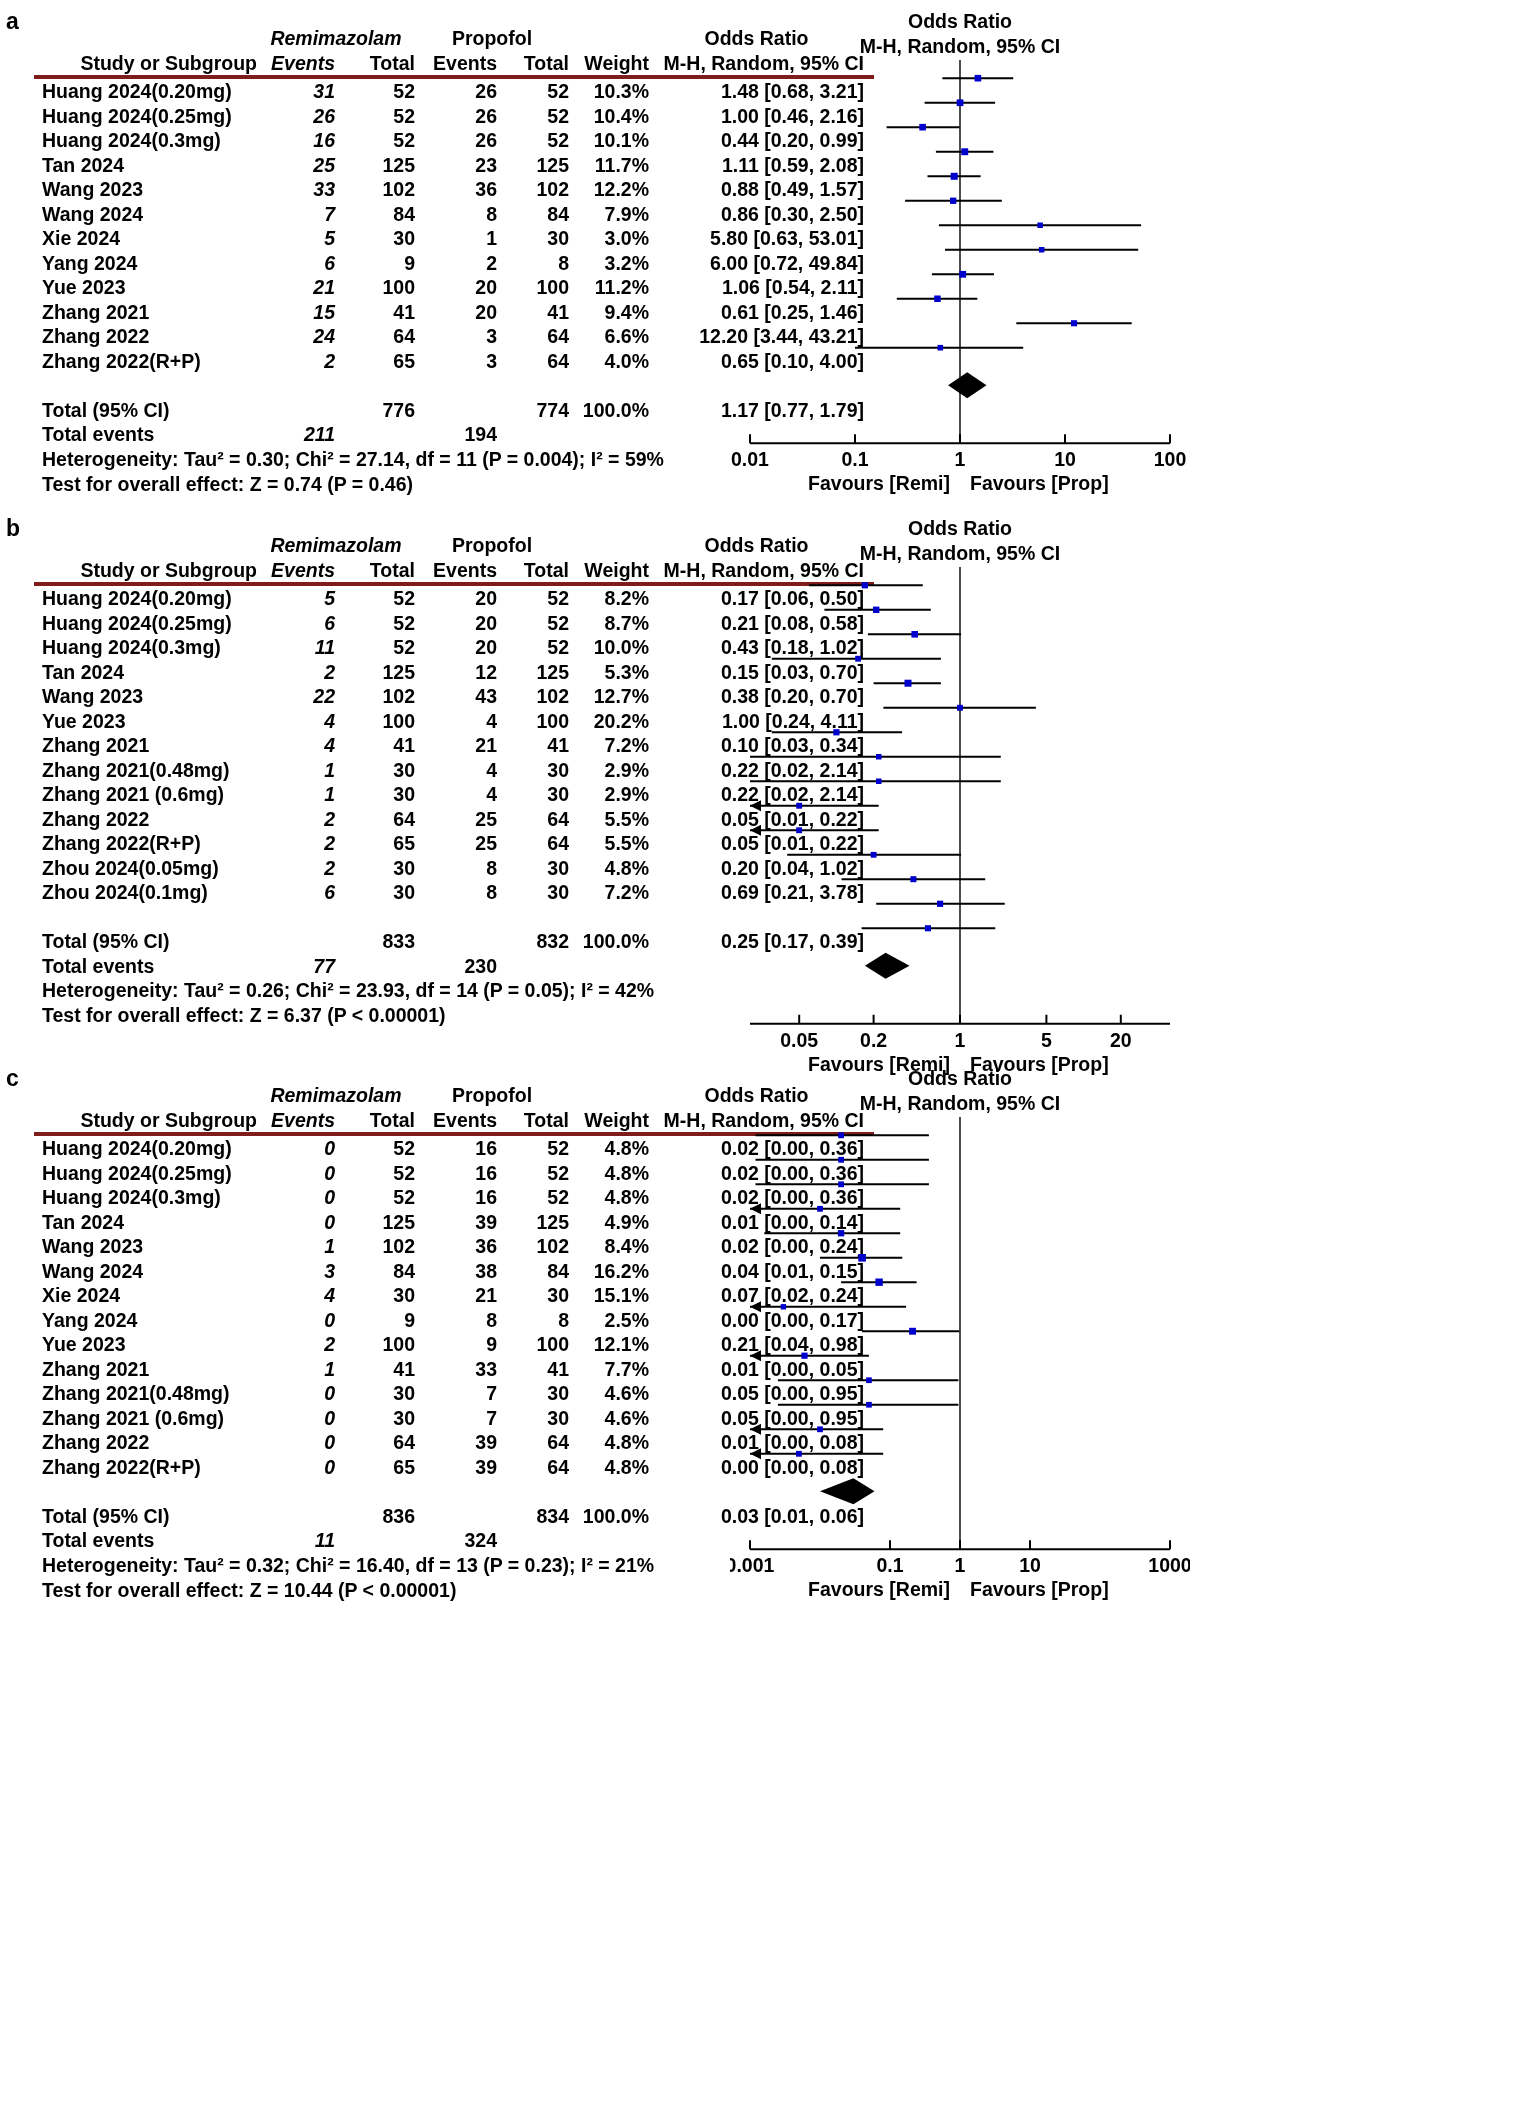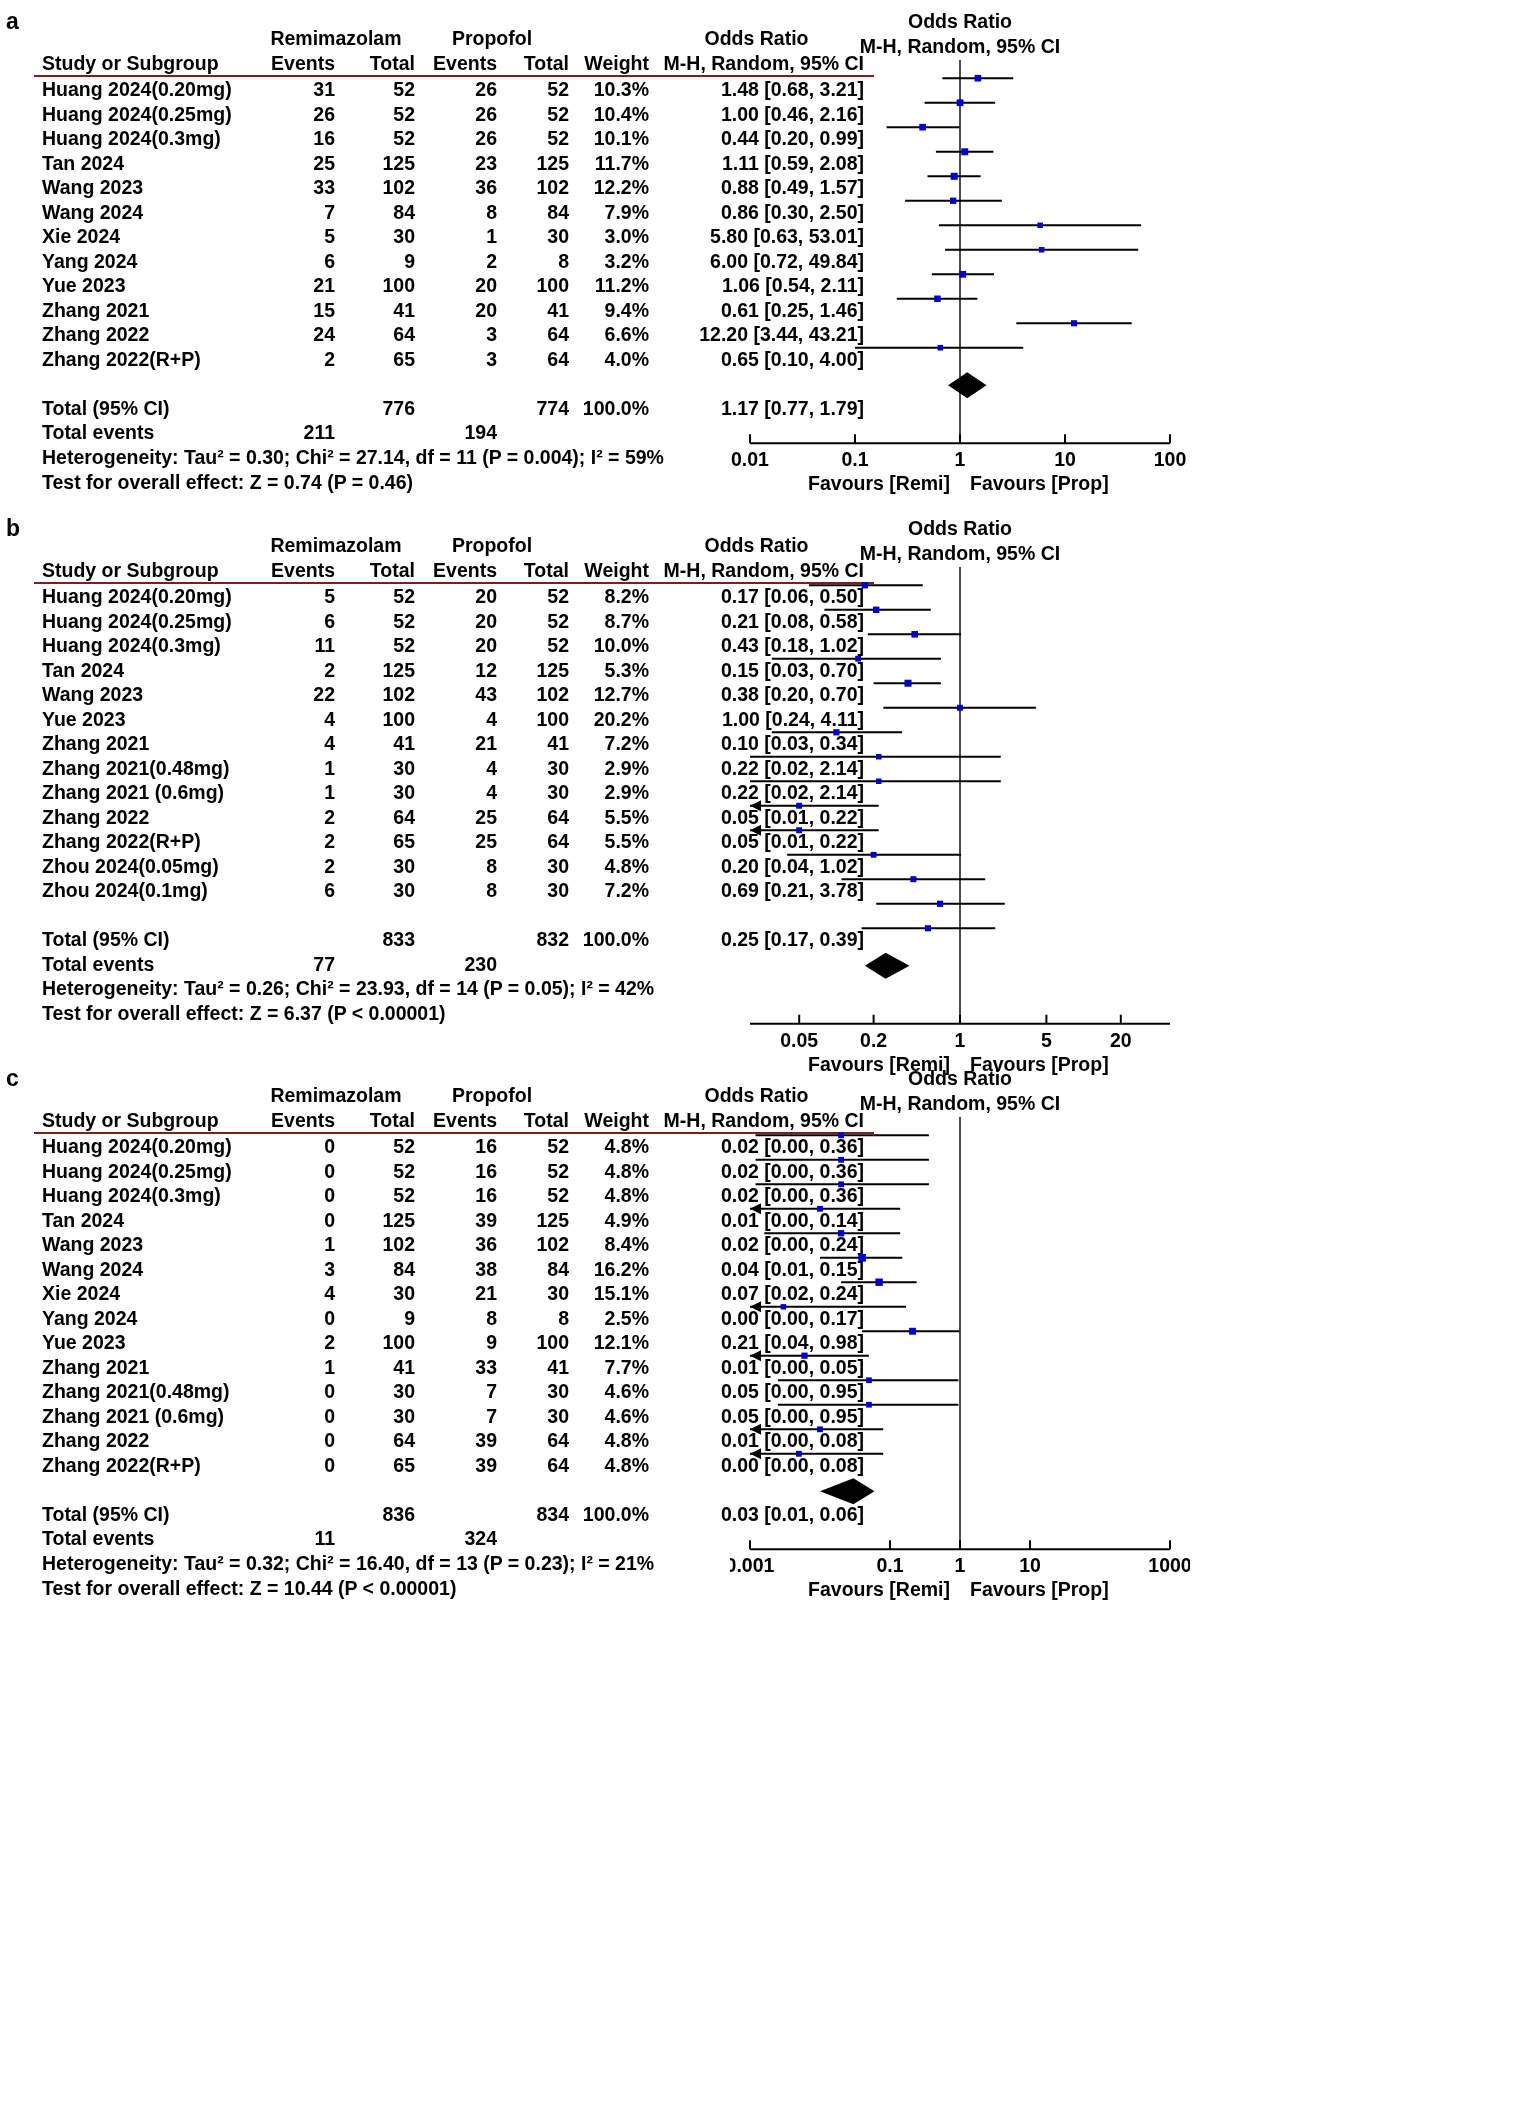--- a/index.html
+++ b/index.html
@@ -39,30 +39,30 @@
   table.meta td, table.meta th {
     padding: 0;
     margin: 0;
     white-space: nowrap;
     font-weight: bold;
     height: 24.5px;
     line-height: 24.5px;
     vertical-align: bottom;
   }
   .col-study   { width: 215px; text-align: left;  padding-left: 8px !important; }
-  .col-e1      { width: 78px;  text-align: right; }
+  .col-e1      { width: 78px;  text-align: right; font-style: italic; }
   .col-t1      { width: 80px;  text-align: right; }
   .col-e2      { width: 82px;  text-align: right; }
   .col-t2      { width: 72px;  text-align: right; }
   .col-w       { width: 80px;  text-align: right; }
   .col-or      { width: 215px; text-align: right; padding-right: 10px !important; }
 
   .grouphdr td { text-align: center; height: 26px; line-height: 26px; }
   .hdrrow td   { height: 26px; line-height: 26px; }
-  .hdr-underline { border-bottom: 2px solid #7f1d1d; }
+  .hdr-underline { border-bottom: 4px solid #7f1d1d; text-align: right; }
 
   .spacer-row td { height: 13px; line-height: 13px; }
 
   .stats {
     font-size: 19.5px;
     font-weight: bold;
     white-space: nowrap;
     line-height: 25px;
     padding-left: 8px;
   }

